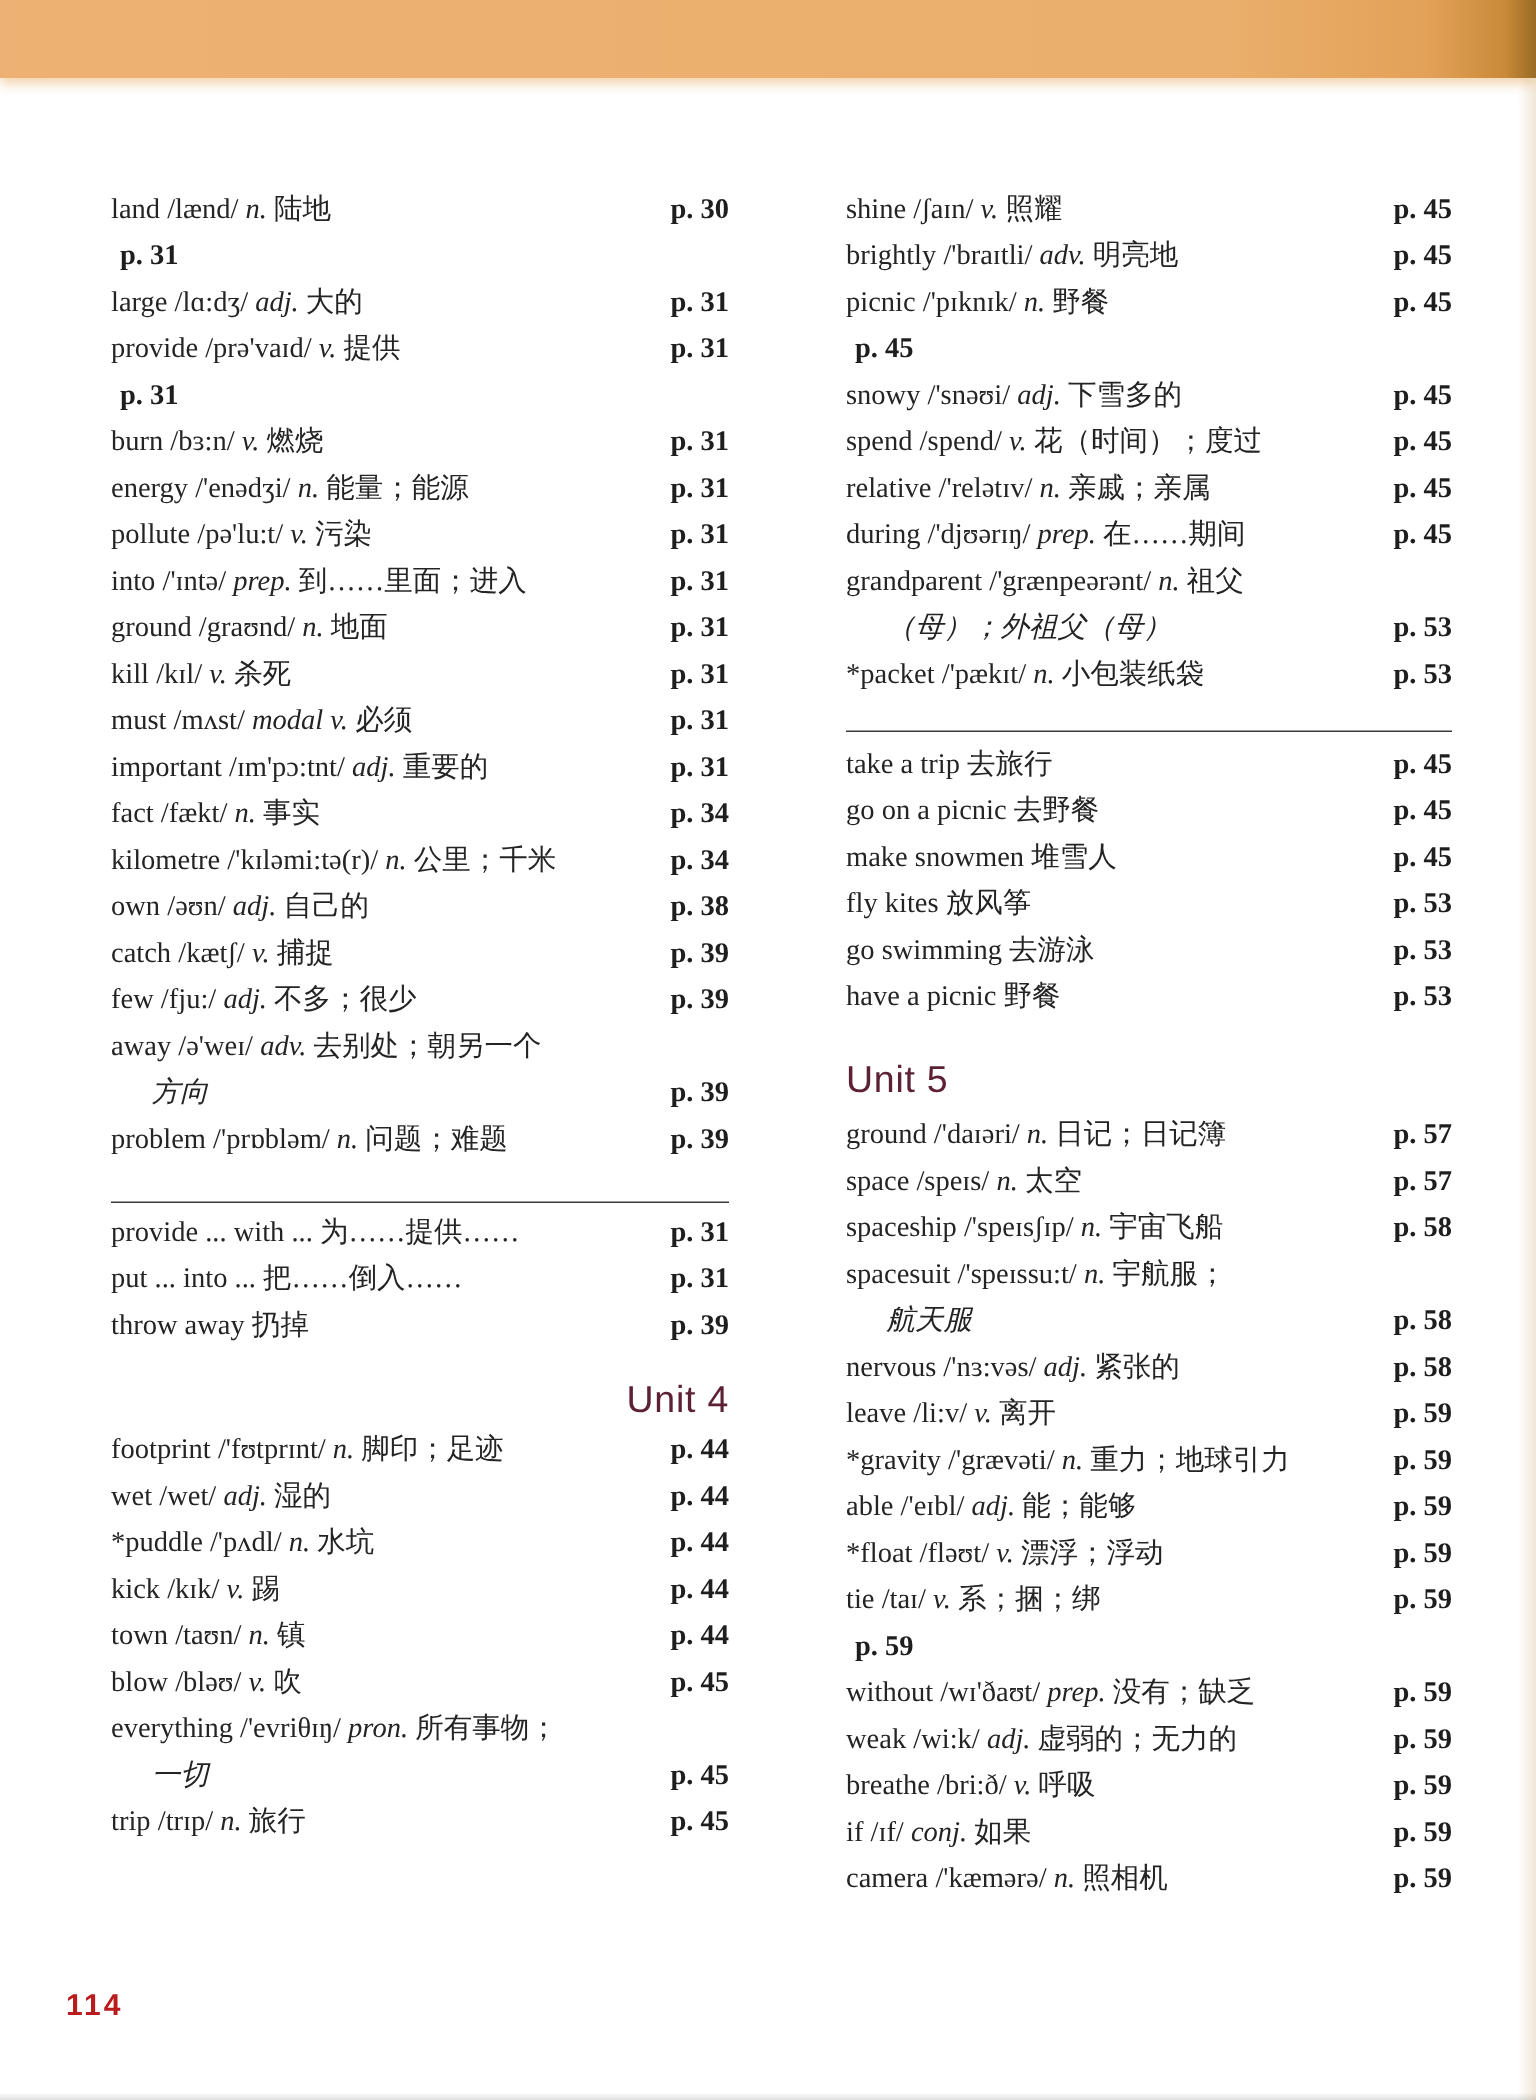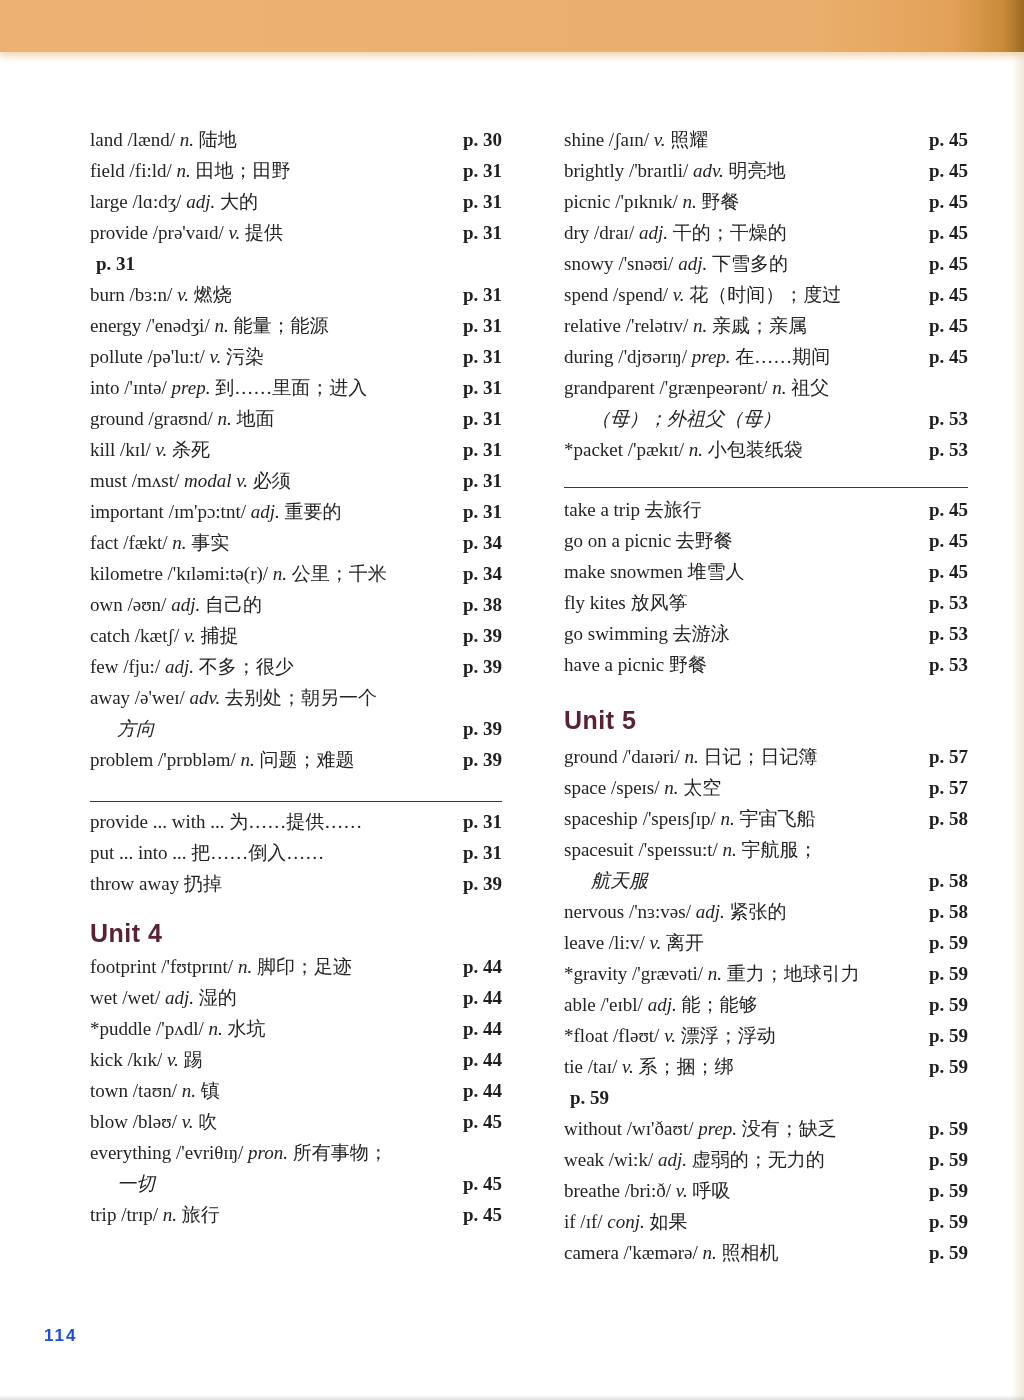--- a/index.html
+++ b/index.html
@@ -15,59 +15,58 @@
   }
   .right-edge{
     position:absolute;top:52px;right:0;width:12px;height:1348px;
     background:linear-gradient(90deg,rgba(205,175,125,0) 0%,rgba(205,175,125,.30) 100%);
   }
   .bottom-edge{
     position:absolute;bottom:0;left:0;width:100%;height:5px;
     background:linear-gradient(rgba(0,0,0,0),rgba(0,0,0,.12));
   }
   .col{position:absolute;top:124px;}
-  .col-left{left:90px;width:412px;}
+  .col-left{left:74px;width:412px;text-align:right;}
   .col-right{left:564px;width:404px;}
   .row{
     display:flex;justify-content:space-between;align-items:baseline;
     height:31px;line-height:31px;white-space:nowrap;
     font-size:19px;color:var(--text,#242424);
   }
   .entry-text{display:inline;}
   .pos{font-style:italic;}
   .wrap-row .def{padding-left:27px;font-style:italic;}
   .pagenum{font-weight:bold;font-size:19px;color:#1e1e1e;flex:0 0 auto;margin-left:6px;}
   .divider{border-top:1.6px solid var(--divider,#3a3a3a);margin:26px 0 4px;height:0;}
   .col-right .divider{margin:22px 0 6px;}
   .unit-header{
     font-family:"Liberation Sans","DejaVu Sans",sans-serif;
-    font-weight:bold;font-size:25px;line-height:30px;letter-spacing:.5px;
+    font-weight:normal;font-size:25px;line-height:30px;letter-spacing:.5px;
     color:var(--accent,#5c2133);margin:19px 0 3px;
   }
   .col-right .unit-header{margin:25px 0 6px;}
   .footer-page{
     position:absolute;left:44px;top:1326px;
     font-family:"Liberation Sans","DejaVu Sans",sans-serif;
-    font-size:17px;font-weight:bold;letter-spacing:2px;color:#1d4ed8;
+    font-size:20px;font-weight:bold;letter-spacing:2px;color:#b91c1c;
   }
 </style>
 </head>
 <body style="--accent: #5c2133; --divider: #3a3a3a; --text: #242424;">
 
 <div class="top-band"></div>
 <div class="right-edge"></div>
 <div class="bottom-edge"></div>
 
 <div class="col col-left">
     <div class="row">
       <span class="entry-text"><span class="term">land</span> <span class="phon">/lænd/</span> <span class="pos">n.</span> <span class="def">陆地</span> </span>
       <span class="pagenum">p. 30</span>
     </div>
     <div class="row">
-      <span class="entry-text"><span class="term">field</span> <span class="phon">/fi:ld/</span> <span class="pos">n.</span> <span class="def">田地；田野</span> </span>
       <span class="pagenum">p. 31</span>
     </div>
     <div class="row">
       <span class="entry-text"><span class="term">large</span> <span class="phon">/lɑ:dʒ/</span> <span class="pos">adj.</span> <span class="def">大的</span> </span>
       <span class="pagenum">p. 31</span>
     </div>
     <div class="row">
       <span class="entry-text"><span class="term">provide</span> <span class="phon">/prə'vaɪd/</span> <span class="pos">v.</span> <span class="def">提供</span> </span>
       <span class="pagenum">p. 31</span>
     </div>
@@ -194,21 +193,20 @@
     </div>
     <div class="row">
       <span class="entry-text"><span class="term">brightly</span> <span class="phon">/'braɪtli/</span> <span class="pos">adv.</span> <span class="def">明亮地</span> </span>
       <span class="pagenum">p. 45</span>
     </div>
     <div class="row">
       <span class="entry-text"><span class="term">picnic</span> <span class="phon">/'pɪknɪk/</span> <span class="pos">n.</span> <span class="def">野餐</span> </span>
       <span class="pagenum">p. 45</span>
     </div>
     <div class="row">
-      <span class="entry-text"><span class="term">dry</span> <span class="phon">/draɪ/</span> <span class="pos">adj.</span> <span class="def">干的；干燥的</span> </span>
       <span class="pagenum">p. 45</span>
     </div>
     <div class="row">
       <span class="entry-text"><span class="term">snowy</span> <span class="phon">/'snəʊi/</span> <span class="pos">adj.</span> <span class="def">下雪多的</span> </span>
       <span class="pagenum">p. 45</span>
     </div>
     <div class="row">
       <span class="entry-text"><span class="term">spend</span> <span class="phon">/spend/</span> <span class="pos">v.</span> <span class="def">花（时间）；度过</span> </span>
       <span class="pagenum">p. 45</span>
     </div>

